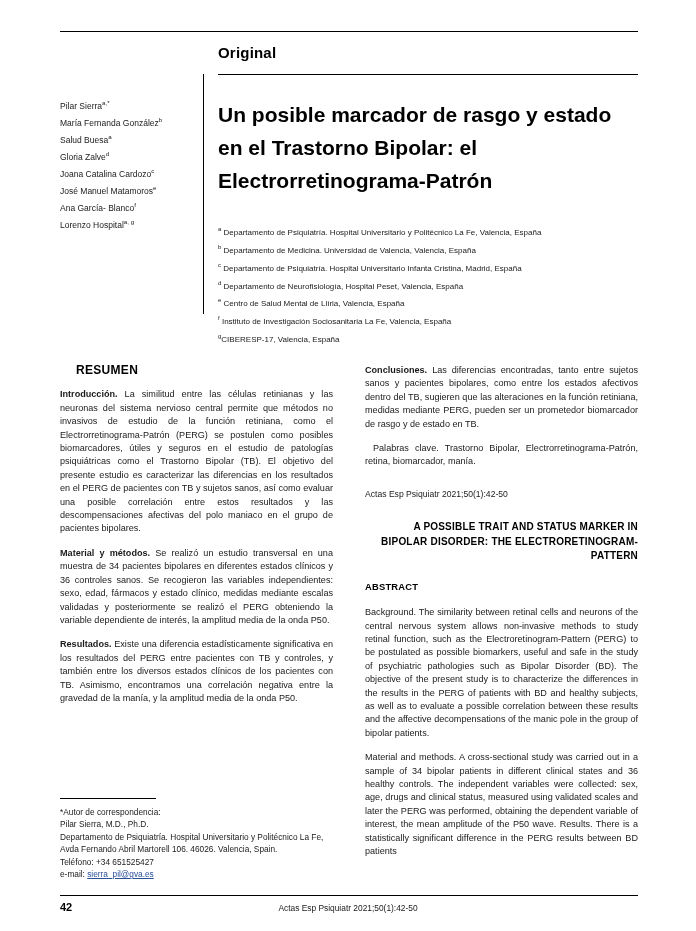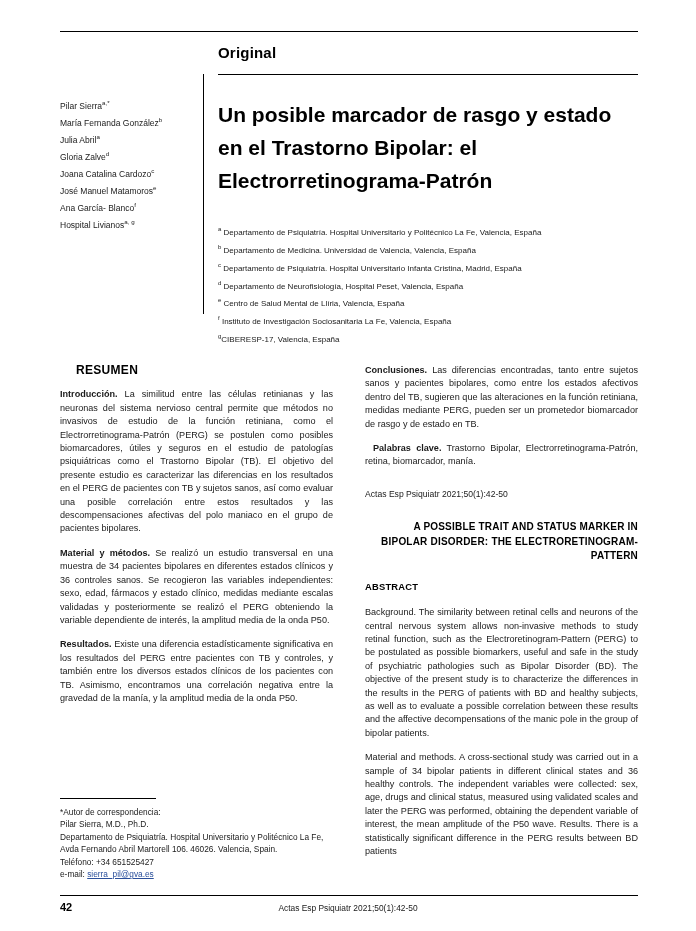--- a/index.html
+++ b/index.html
@@ -123,21 +123,21 @@
     margin: 0 0 11px 16px;
     letter-spacing: 0.3px;
   }
   p {
     margin: 0 0 11px 0;
   }
   .lead {
     font-weight: bold;
   }
   .kw-head {
-    font-weight: bold;
+    font-weight: normal;
     padding-left: 8px;
   }
 
   .cite {
     font-size: 8.6px;
     color: #1a1a1a;
     margin: 19px 0 19px 0;
   }
 
   .en-title {
@@ -214,26 +214,26 @@
 
   <div class="header">
     <div class="header-rule"></div>
     <div class="article-type">Original</div>
     <div class="header-rule2"></div>
     <div class="vert-rule"></div>
 
     <div class="authors">
       <div><span>Pilar Sierra</span><sup>a,*</sup></div>
       <div><span>María Fernanda González</span><sup>b</sup></div>
-      <div><span>Julia Abril</span><sup>a</sup></div>
+      <div><span>Salud Buesa</span><sup>a</sup></div>
       <div><span>Gloria Zalve</span><sup>d</sup></div>
       <div><span>Joana Catalina Cardozo</span><sup>c</sup></div>
       <div><span>José Manuel Matamoros</span><sup>e</sup></div>
       <div><span>Ana García- Blanco</span><sup>f</sup></div>
-      <div><span>Hospital Livianos</span><sup>a, g</sup></div>
+      <div><span>Lorenzo Hospital</span><sup>a, g</sup></div>
     </div>
 
     <div class="title">Un posible marcador de rasgo y estado en el Trastorno Bipolar: el Electrorretinograma-Patrón</div>
 
     <div class="affiliations">
       <div><sup>a</sup> <span>Departamento de Psiquiatría. Hospital Universitario y Politécnico La Fe, Valencia, España</span></div>
       <div><sup>b</sup> <span>Departamento de Medicina. Universidad de Valencia, Valencia, España</span></div>
       <div><sup>c</sup> <span>Departamento de Psiquiatría. Hospital Universitario Infanta Cristina, Madrid, España</span></div>
       <div><sup>d</sup> <span>Departamento de Neurofisiología, Hospital Peset, Valencia, España</span></div>
       <div><sup>e</sup> <span>Centro de Salud Mental de Llíria, Valencia, España</span></div>

